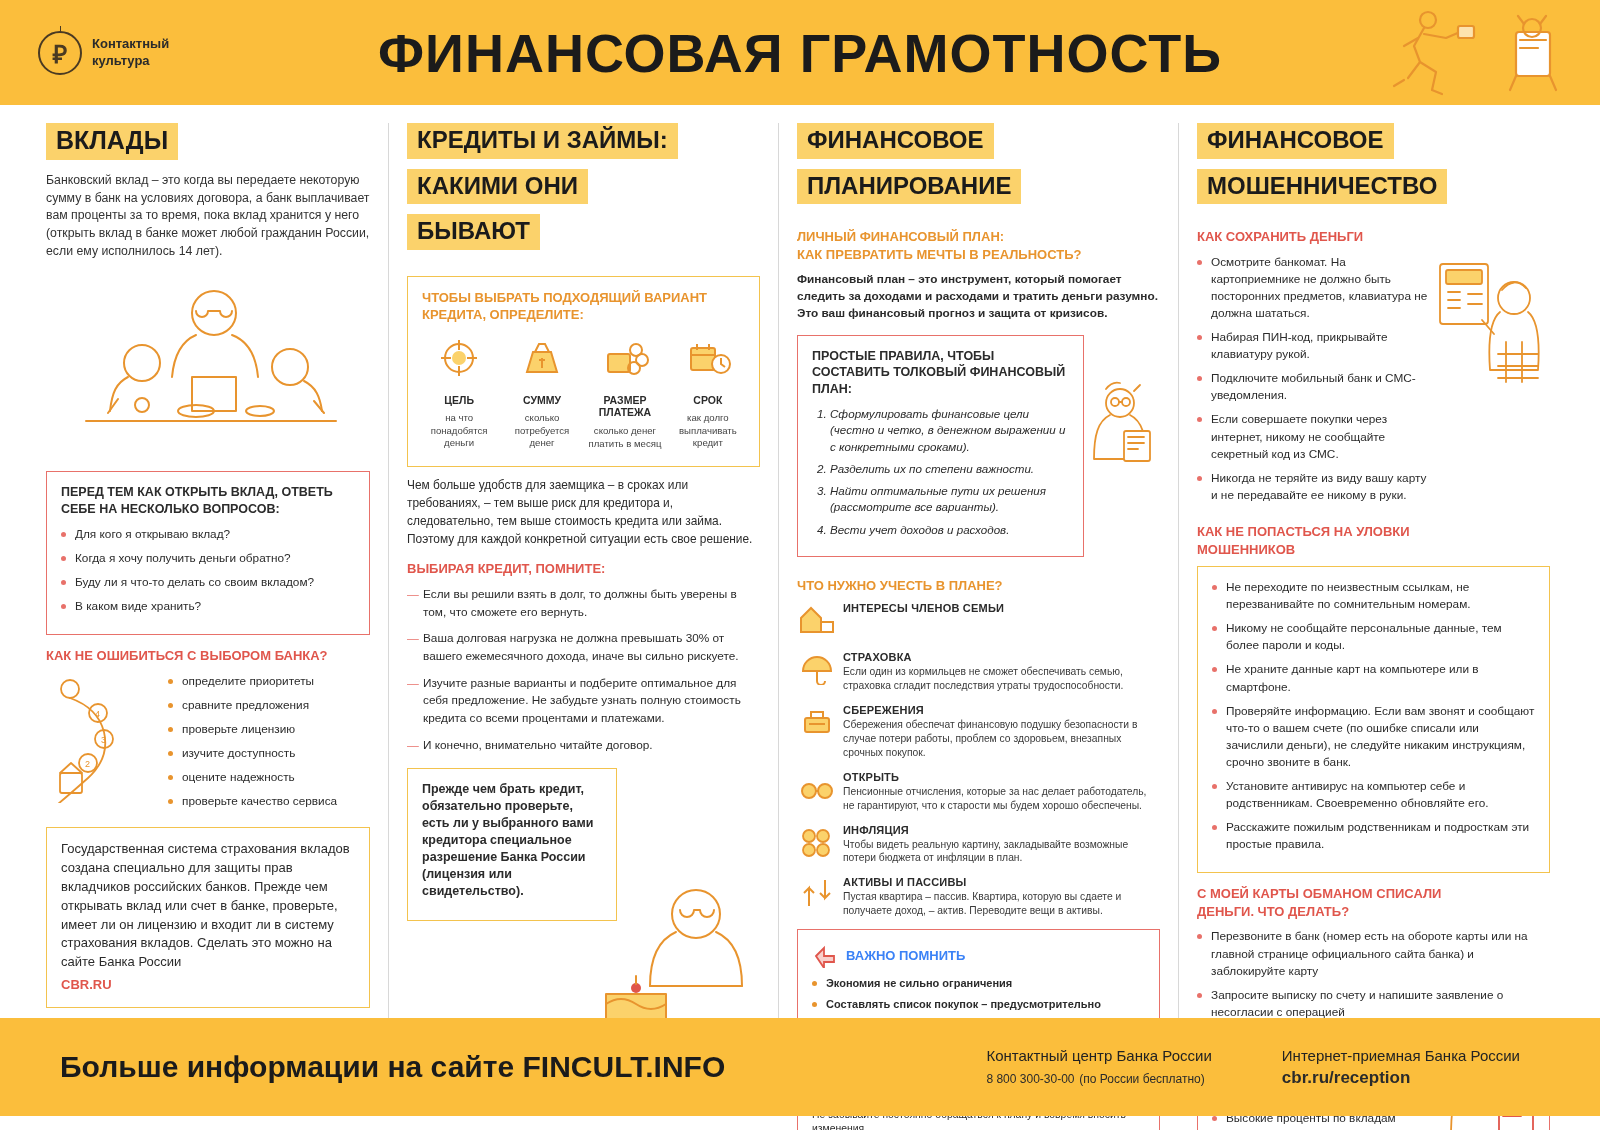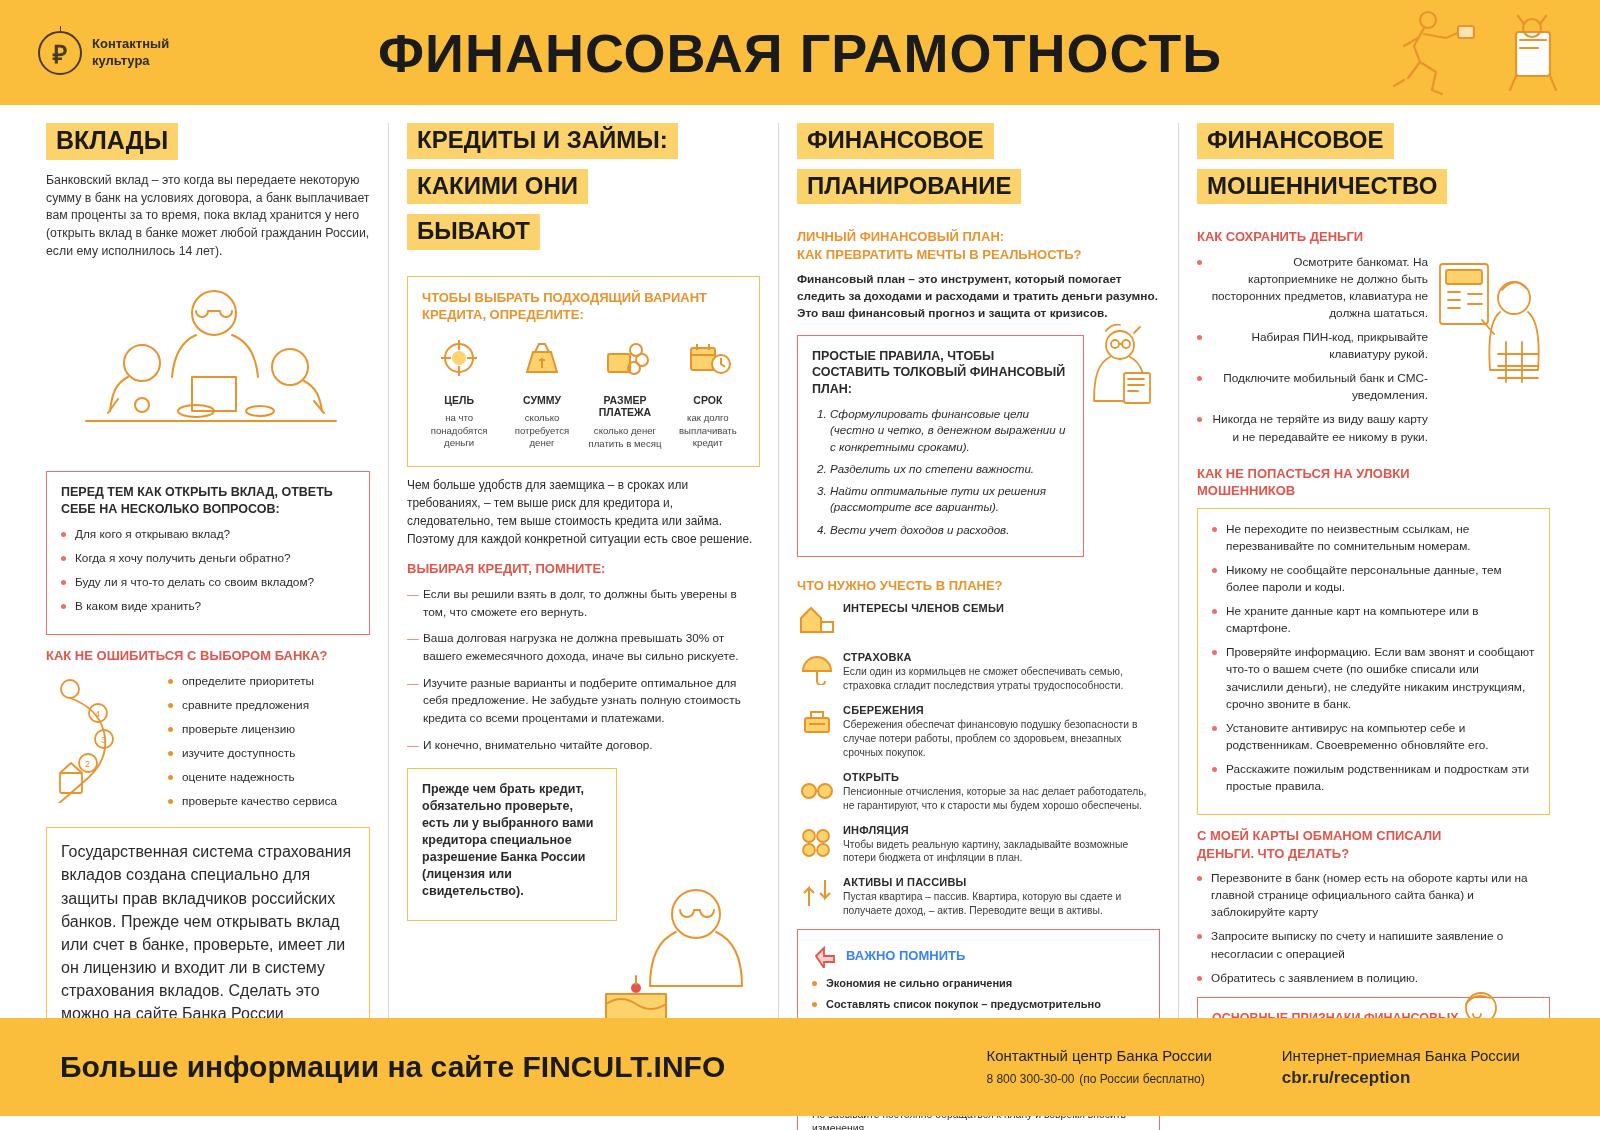--- a/index.html
+++ b/index.html
@@ -87,21 +87,21 @@
   }
 
   .box {
     border:1.5px solid #F0A5A0;
     padding:12px 14px;
     margin:10px 0;
   }
   .box.yellow { border-color:#F3C34E; }
   .box.red { border-color:#E8716A; }
   .box-title { font-weight:bold; font-size:12.5px; line-height:1.35; margin-bottom:8px; }
-  .box p { font-size:16px; line-height:1.45; margin:0; }
+  .box p { font-size:13px; line-height:1.45; margin:0; }
 
   ul.bul { list-style:none; margin:0; padding:0; }
   ul.bul li {
     position:relative; padding-left:14px; font-size:11.8px; line-height:1.45; margin-bottom:7px;
   }
   ul.bul li:before {
     content:""; position:absolute; left:0; top:6px; width:5px;height:5px;border-radius:50%;
     background:#E8716A;
   }
   ul.bul.orange li:before { background:#E8942E; }
@@ -346,21 +346,21 @@
       <div class="hl small">ПЛАНИРОВАНИЕ</div>
     </div>
 
     <div class="sub-orange" style="margin-top:14px;">
       <div>ЛИЧНЫЙ ФИНАНСОВЫЙ ПЛАН:</div>
       <div>КАК ПРЕВРАТИТЬ МЕЧТЫ В РЕАЛЬНОСТЬ?</div>
     </div>
 
     <p style="font-size:11.8px; line-height:1.45; font-weight:bold; margin:8px 0;">Финансовый план – это инструмент, который помогает следить за доходами и расходами и тратить деньги разумно. Это ваш финансовый прогноз и защита от кризисов.</p>
 
-    <div style="display:flex; align-items:flex-start; gap:6px;">
+    <div style="display:flex; align-items:center; gap:6px;">
       <div class="box red" style="flex:1; margin-top:4px;">
         <div class="box-title">ПРОСТЫЕ ПРАВИЛА, ЧТОБЫ СОСТАВИТЬ ТОЛКОВЫЙ ФИНАНСОВЫЙ ПЛАН:</div>
         <ol class="num">
           <li>Сформулировать финансовые цели (честно и четко, в денежном выражении и с конкретными сроками).</li>
           <li>Разделить их по степени важности.</li>
           <li>Найти оптимальные пути их решения (рассмотрите все варианты).</li>
           <li>Вести учет доходов и расходов.</li>
         </ol>
       </div>
       <svg width="70" height="130" viewBox="0 0 70 130" style="margin-top:-10px;">
@@ -489,25 +489,26 @@
   </div>
 
   <div class="col c4">
     <div>
       <div class="hl small">ФИНАНСОВОЕ</div><br>
       <div class="hl small">МОШЕННИЧЕСТВО</div>
     </div>
 
     <div class="sub-red" style="margin-top:14px;">КАК  СОХРАНИТЬ ДЕНЬГИ</div>
 
-    <div style="display:flex; gap:6px;text-align:right;">
+    <div style="display:flex; gap:6px;">
       <ul class="bul" style="flex:1;">
         <li>Осмотрите банкомат. На картоприемнике не должно быть посторонних предметов, клавиатура не должна шататься.</li>
         <li>Набирая ПИН-код, прикрывайте клавиатуру рукой.</li>
         <li>Подключите мобильный банк и СМС-уведомления.</li>
+        <li>Если совершаете покупки через интернет, никому не сообщайте секретный код из СМС.</li>
         <li>Никогда не теряйте из виду вашу карту и не передавайте ее никому в руки.</li>
       </ul>
       <svg width="116" height="180" viewBox="0 0 116 180">
         <g fill="none" stroke="#E8942E" stroke-width="1.8" stroke-linecap="round" stroke-linejoin="round">
           <rect x="6" y="10" width="48" height="60" rx="3" fill="#fff" stroke="#E8942E"></rect>
           <rect x="12" y="16" width="36" height="14" rx="2" fill="#FBD26B" stroke="#E8942E"></rect>
           <path d="M14 38 h12 M14 46 h12 M14 54 h12 M34 40 h14 M34 50 h14"></path>
           <circle cx="80" cy="44" r="16"></circle>
           <path d="M66 58 c-10 8 -12 30 -10 58 h48 c2 -28 0 -50 -10 -58"></path>
           <path d="M68 36 q12 -14 24 -2"></path>

